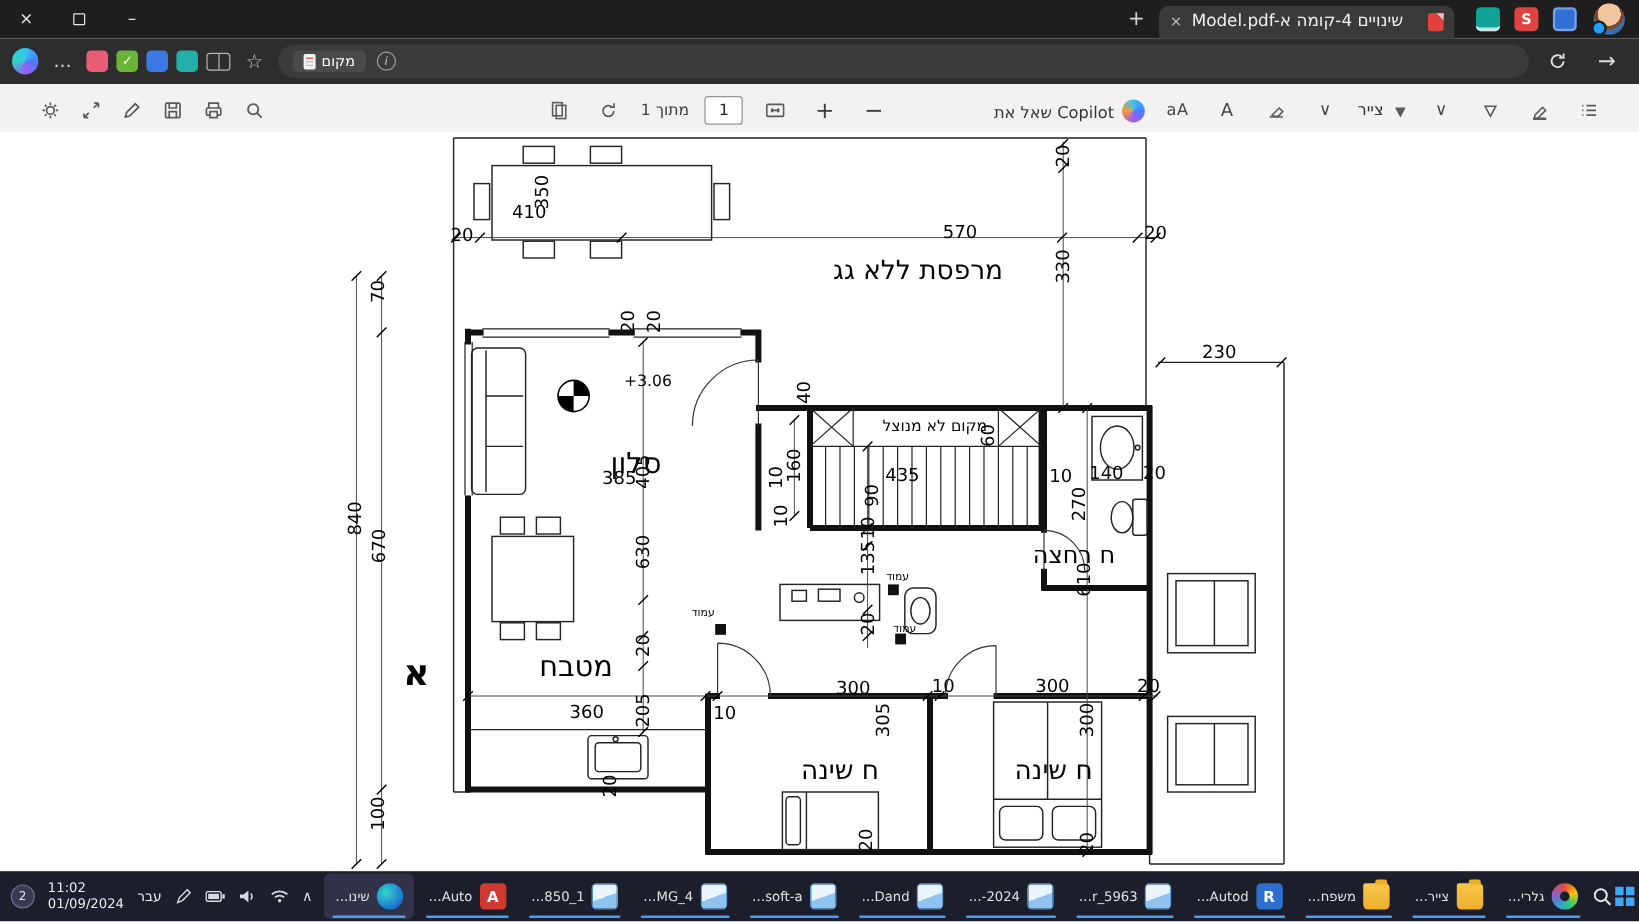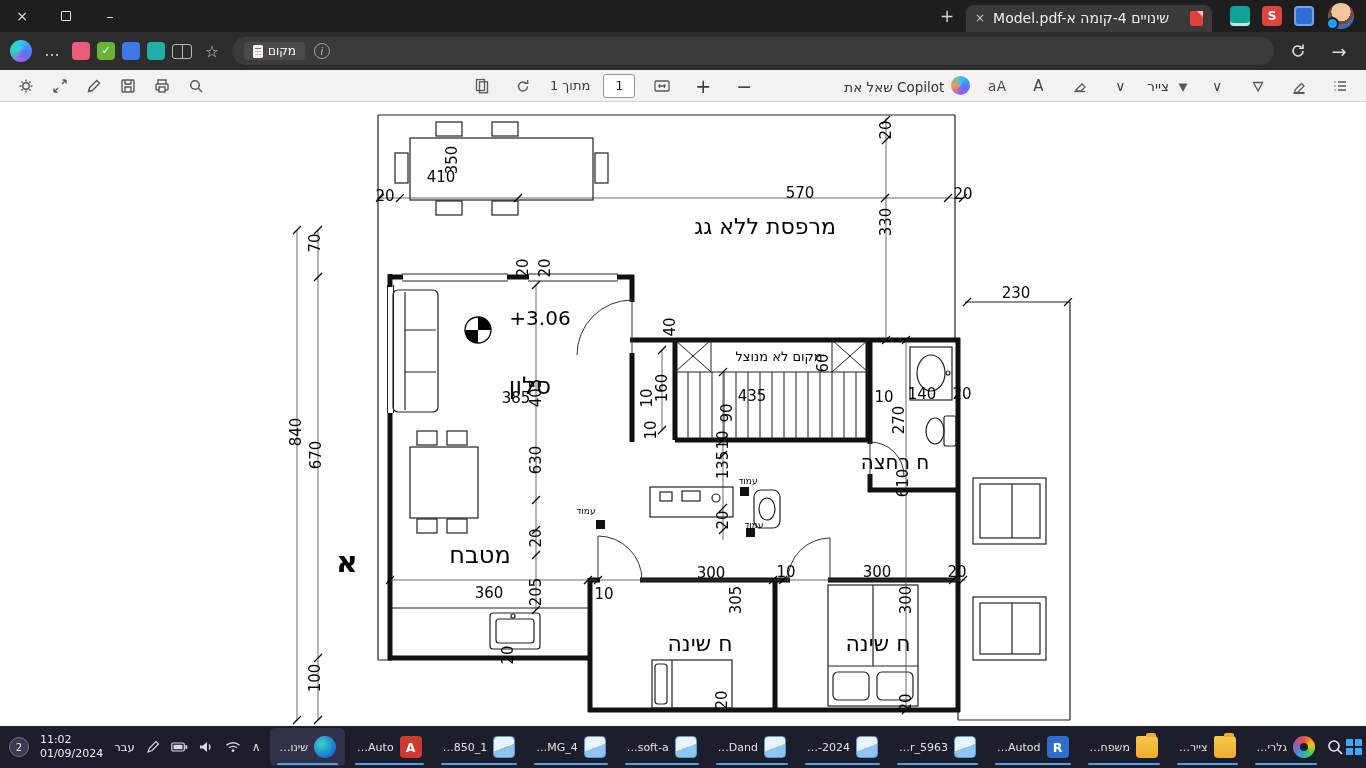--- a/index.html
+++ b/index.html
@@ -42,21 +42,21 @@
 .starbtn{background:0;border:0;color:#c9c9c9;font-size:16px;width:26px;font-family:inherit}
 .urlfield{flex:1;height:28px;background:#3b3b3b;border-radius:14px;display:flex;align-items:center;padding:0 12px;gap:9px;overflow:hidden}
 .url{flex:1;font-size:12.5px;color:#ededed;white-space:nowrap;overflow:hidden;text-align:left}
 .filechip{display:flex;align-items:center;gap:5px;font-size:12px;color:#fff;background:#4a4a4a;border-radius:4px;padding:2px 9px;flex:0 0 auto}
 .chipicon{width:10px;height:13px;background:#f3f3f3;border-radius:1.5px;position:relative}
 .chipicon::after{content:"";position:absolute;left:2px;top:3px;width:6px;height:1.5px;background:#e34040;box-shadow:0 3px 0 #bbb,0 6px 0 #bbb}
 .infoicon{width:16px;height:16px;border:1px solid #9f9f9f;border-radius:50%;font-size:10px;font-style:italic;display:flex;align-items:center;justify-content:center;color:#c2c2c2;flex:0 0 auto}
 .navbtn{background:0;border:0;color:#ddd;font-size:18px;width:34px;height:34px;display:flex;align-items:center;justify-content:center;font-family:inherit}
 
 
-.pdfbar{position:absolute;top:70px;left:0;width:100%;height:32px;background:#f3f2f1;border-bottom:1px solid #d5d5d5;display:flex;align-items:center;padding:0 12px;color:#484644}
+.pdfbar{position:absolute;top:70px;left:0;width:100%;height:45px;background:#f3f2f1;border-bottom:1px solid #d5d5d5;display:flex;align-items:center;padding:0 28px;color:#484644}
 .lgroup{display:flex;align-items:center;gap:6px}
 .rgroup{display:flex;align-items:center;gap:13px;margin-left:auto}
 .tbtn{background:0;border:0;width:28px;height:30px;display:flex;align-items:center;justify-content:center;color:#484644;font-family:inherit;font-size:14px}
 .tbtn svg{display:block}
 .pagebox{width:32px;height:24px;background:#fff;border:1px solid #949494;border-radius:3px;display:flex;align-items:center;justify-content:center;font-size:13px;color:#222}
 .oflabel{font-size:13px;color:#3a3a3a}
 .zoomtxt{font-size:19px;color:#3a3a3a}
 .chip{display:flex;align-items:flex-end;gap:7px;font-size:13.5px;color:#333}
 .orb-s{width:19px;height:19px;border-radius:50%;background:conic-gradient(#36c5f0,#4a7dff,#9b5cf6,#f39c3d,#36c5f0)}
 .aA{font-size:13.5px;letter-spacing:.5px}
@@ -471,21 +471,21 @@
 
         <div class="dim rot" style="left: 722px; top: 590px;"><span>20</span></div>
 
         <div class="dim rot" style="left: 906px; top: 593px;"><span>20</span></div>
       </div>
 
     <div class="overlay">
 
         <div class="plabel" style="left: 765px; top: 116px; font-size: 22px;"><span>מרפסת ללא גג</span></div>
 
-        <div class="plabel" style="left: 540px; top: 208px; font-size: 20px;"><span>+3.06</span></div>
+        <div class="plabel" style="left: 540px; top: 208px; font-size: 13px;"><span>+3.06</span></div>
 
         <div class="plabel" style="left: 484px; top: 276px; font-size: 24px; margin-left: 46px;"><span>סלון</span></div>
 
         <div class="plabel" style="left: 779px; top: 246px; font-size: 13px;"><span>מקום לא מנוצל</span></div>
 
         <div class="plabel" style="left: 895px; top: 352px; font-size: 20px;"><span>ח רחצה</span></div>
 
         <div class="plabel" style="left: 480px; top: 445px; font-size: 24px;"><span>מטבח</span></div>
 
         <div class="plabel" style="left: 347px; top: 451px; font-size: 30px; font-weight: 700;"><span>א</span></div>

